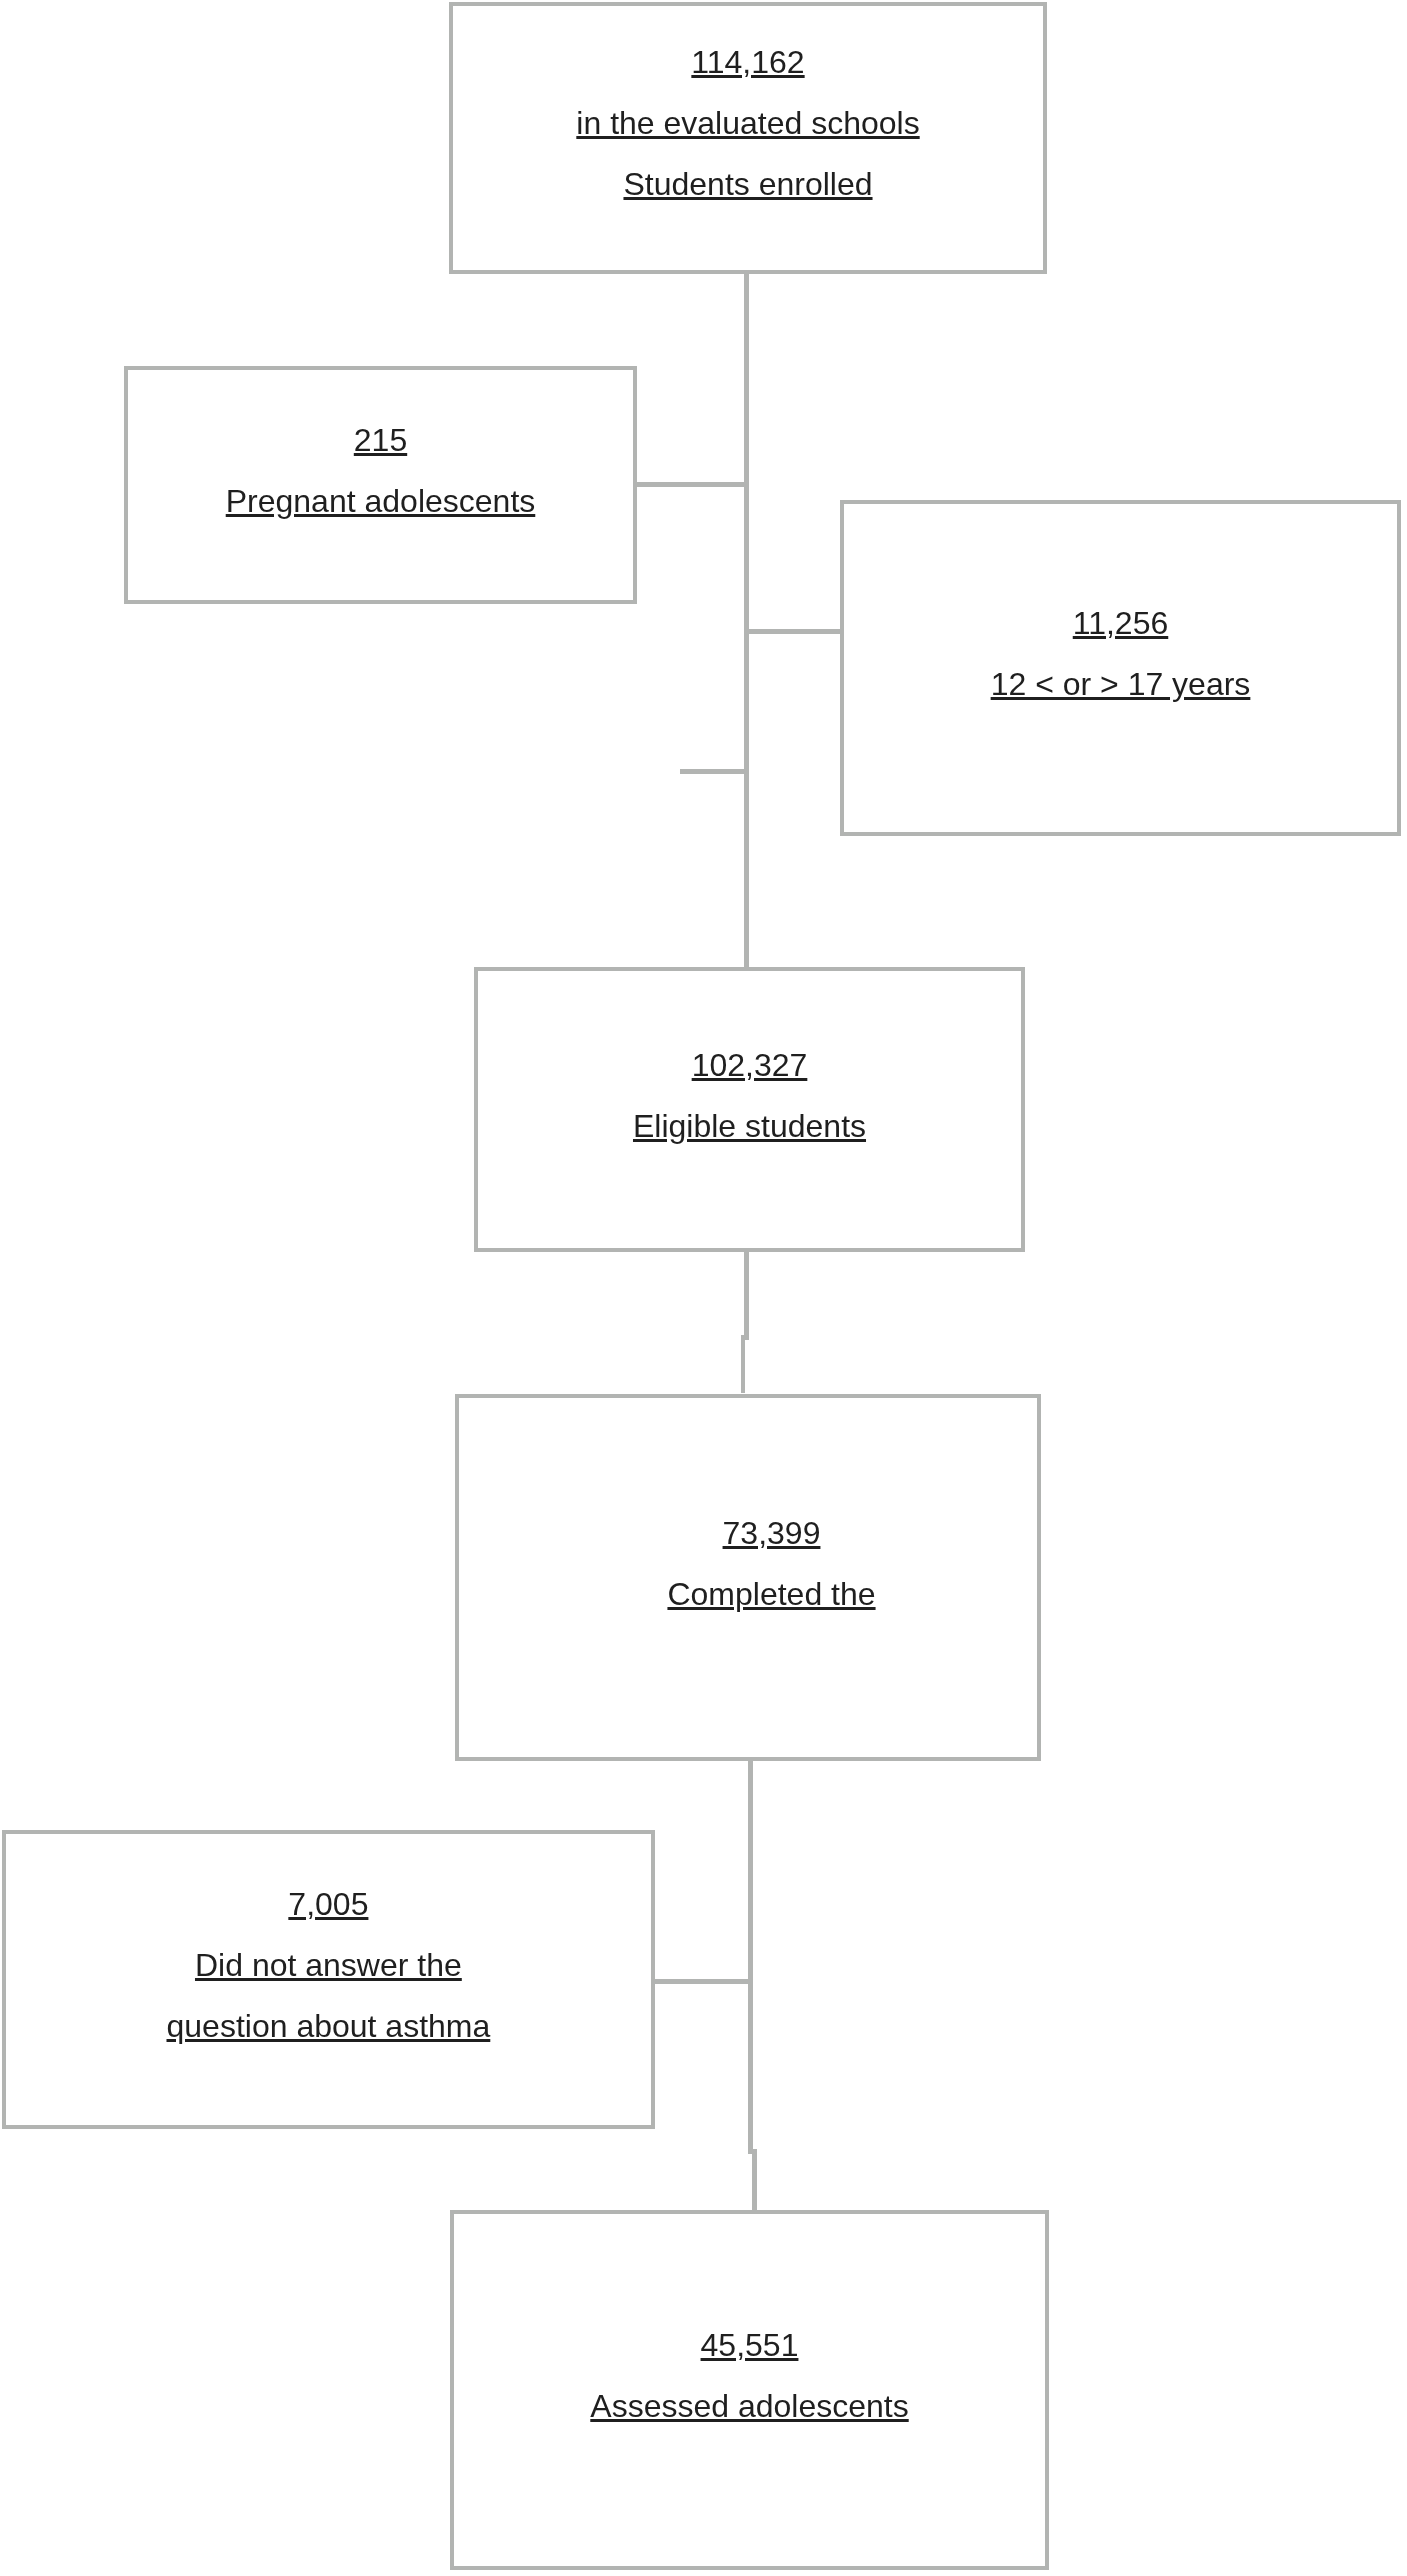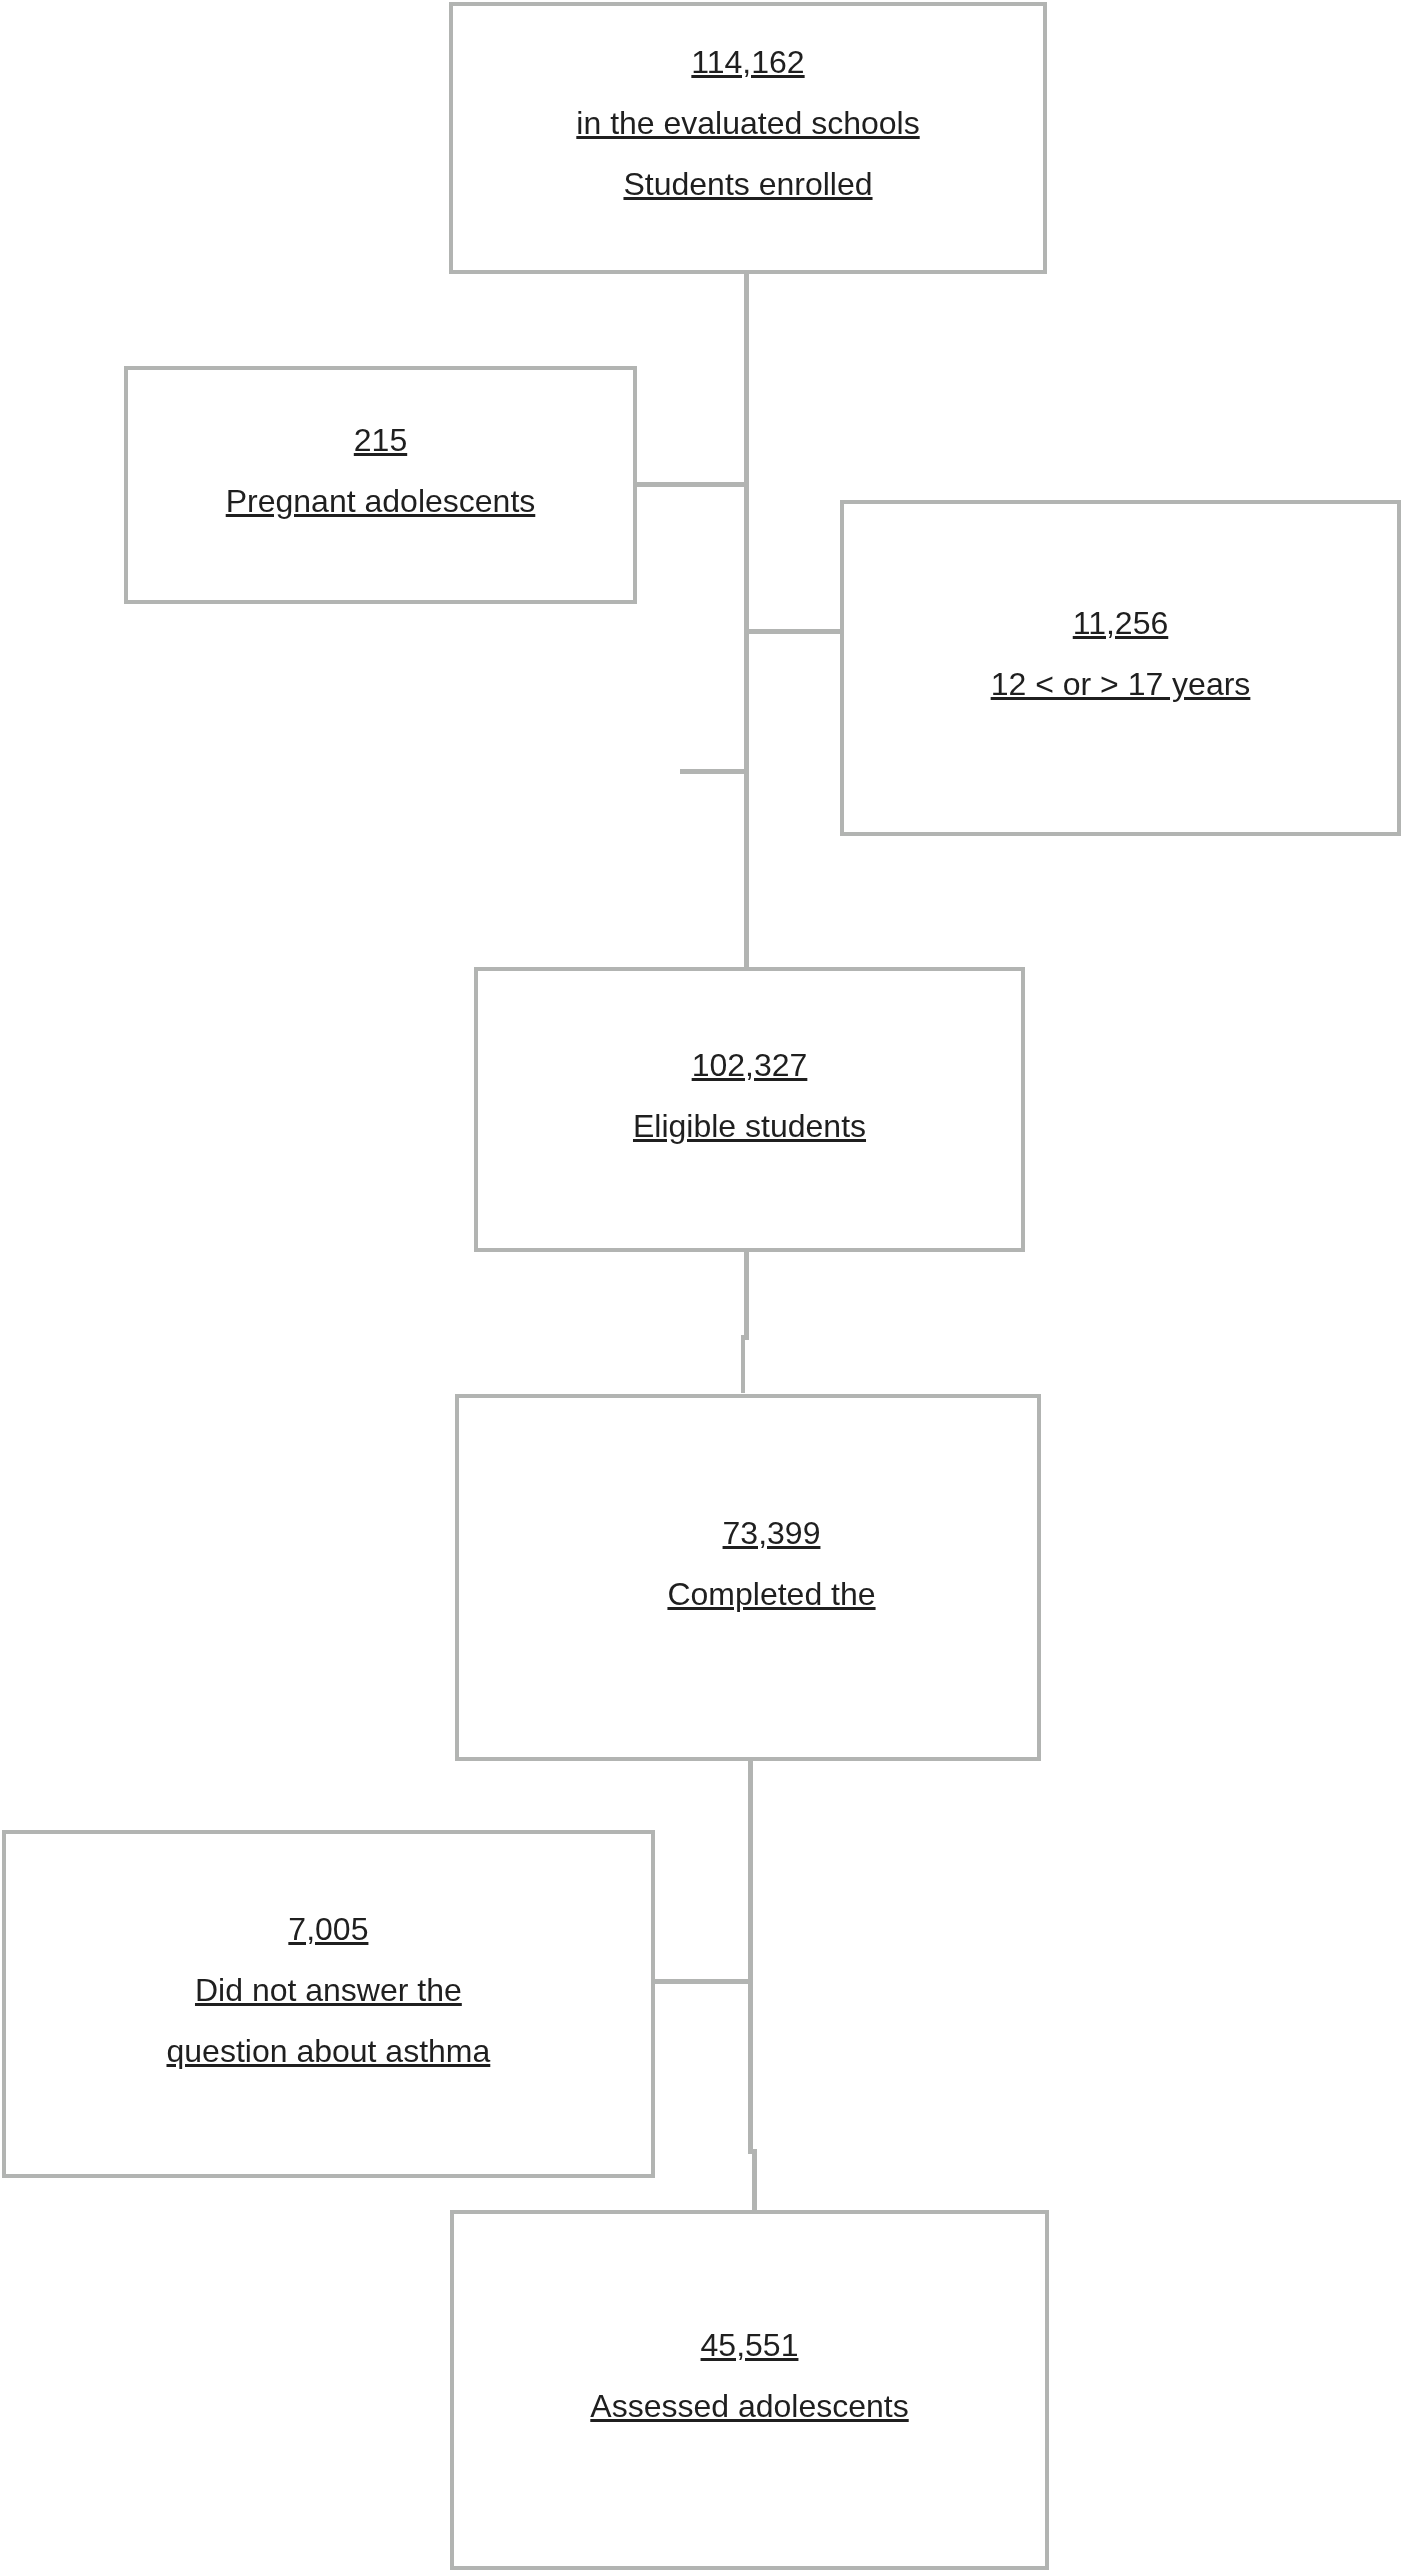--- a/index.html
+++ b/index.html
@@ -39,21 +39,21 @@
     background: #b2b4b2;
   }
 
   
   #box-enrolled      { left: 449px;  top: 1.9px;     width: 598px; height: 272px; }
   #box-pregnant      { left: 124px;  top: 366px;   width: 513px; height: 238px; }
   #box-disabled      { left: 103px;  top: 650px;   width: 579px; height: 239px; }
   #box-age           { left: 840px;  top: 500px;   width: 561px; height: 336px; }
   #box-eligible      { left: 474px;  top: 967px;  width: 551px; height: 285px; }
   #box-questionnaire { left: 455px;  top: 1394px;  width: 586px; height: 367px; padding-left: 47px; }
-  #box-no-answer     { left: 1.9px;    top: 1830px;  width: 653px; height: 348px; }
+  #box-no-answer     { left: 1.9px;    top: 1830px;  width: 653px; height: 299px; }
   #box-assessed      { left: 450px;  top: 2210px;  width: 599px; height: 360px; }
 
   
   #conn-v-top        { left: 744px; top: 274px;  width: 4.7px;   height: 694px; }
   #conn-h-pregnant   { left: 635px; top: 482px;  width: 114px; height: 4.7px; }
   #conn-h-age        { left: 747px; top: 629px;  width: 93px;  height: 4.7px; }
   #conn-h-disabled   { left: 680px; top: 769px;  width: 69px;  height: 4.7px; }
   #conn-v-mid-a      { left: 744px; top: 1251px; width: 4.7px;   height: 89px; }
   #conn-v-mid-b      { left: 741px; top: 1335px; width: 3.8px;   height: 58px; }
   #conn-h-no-answer  { left: 653px; top: 1979px; width: 99px; height: 4.7px; }

